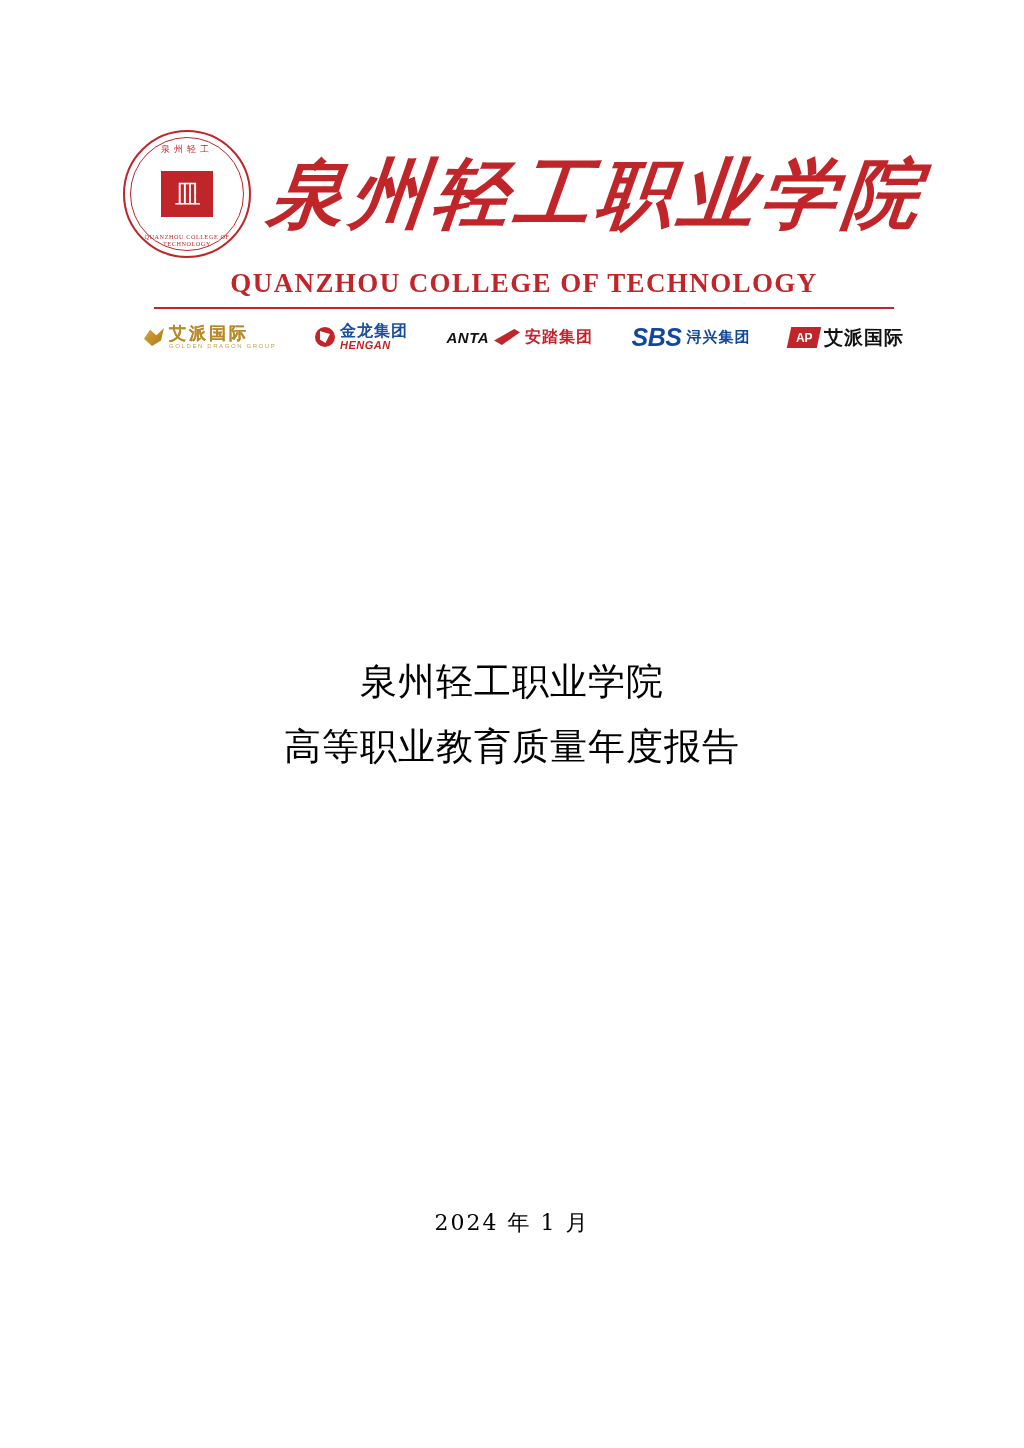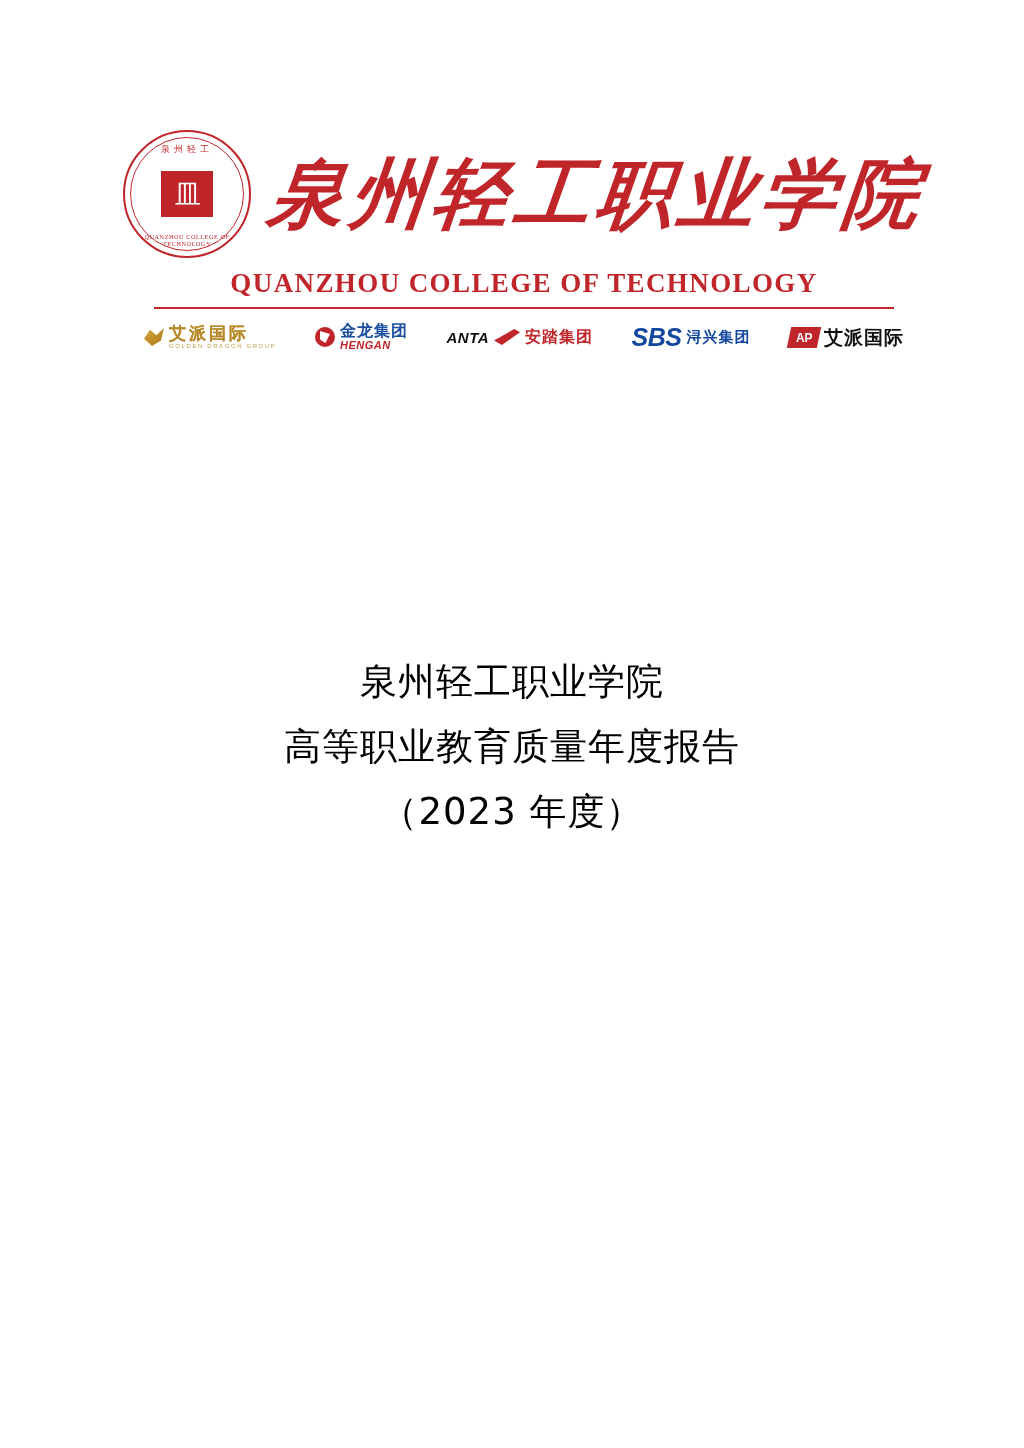--- a/index.html
+++ b/index.html
@@ -357,17 +357,17 @@
           </span>
         <span class="ap-cn">艾派国际</span>
       </div>
 
     </div>
   </div>
 
   <div class="title-block">
     <div class="title-line">泉州轻工职业学院</div>
     <div class="title-line">高等职业教育质量年度报告</div>
-    <div class="title-line">（2023 年度）</div>
   </div>
 
+  <div class="date-line">2024 年 1 月</div>
 
 </div>
 
 </body></html>

